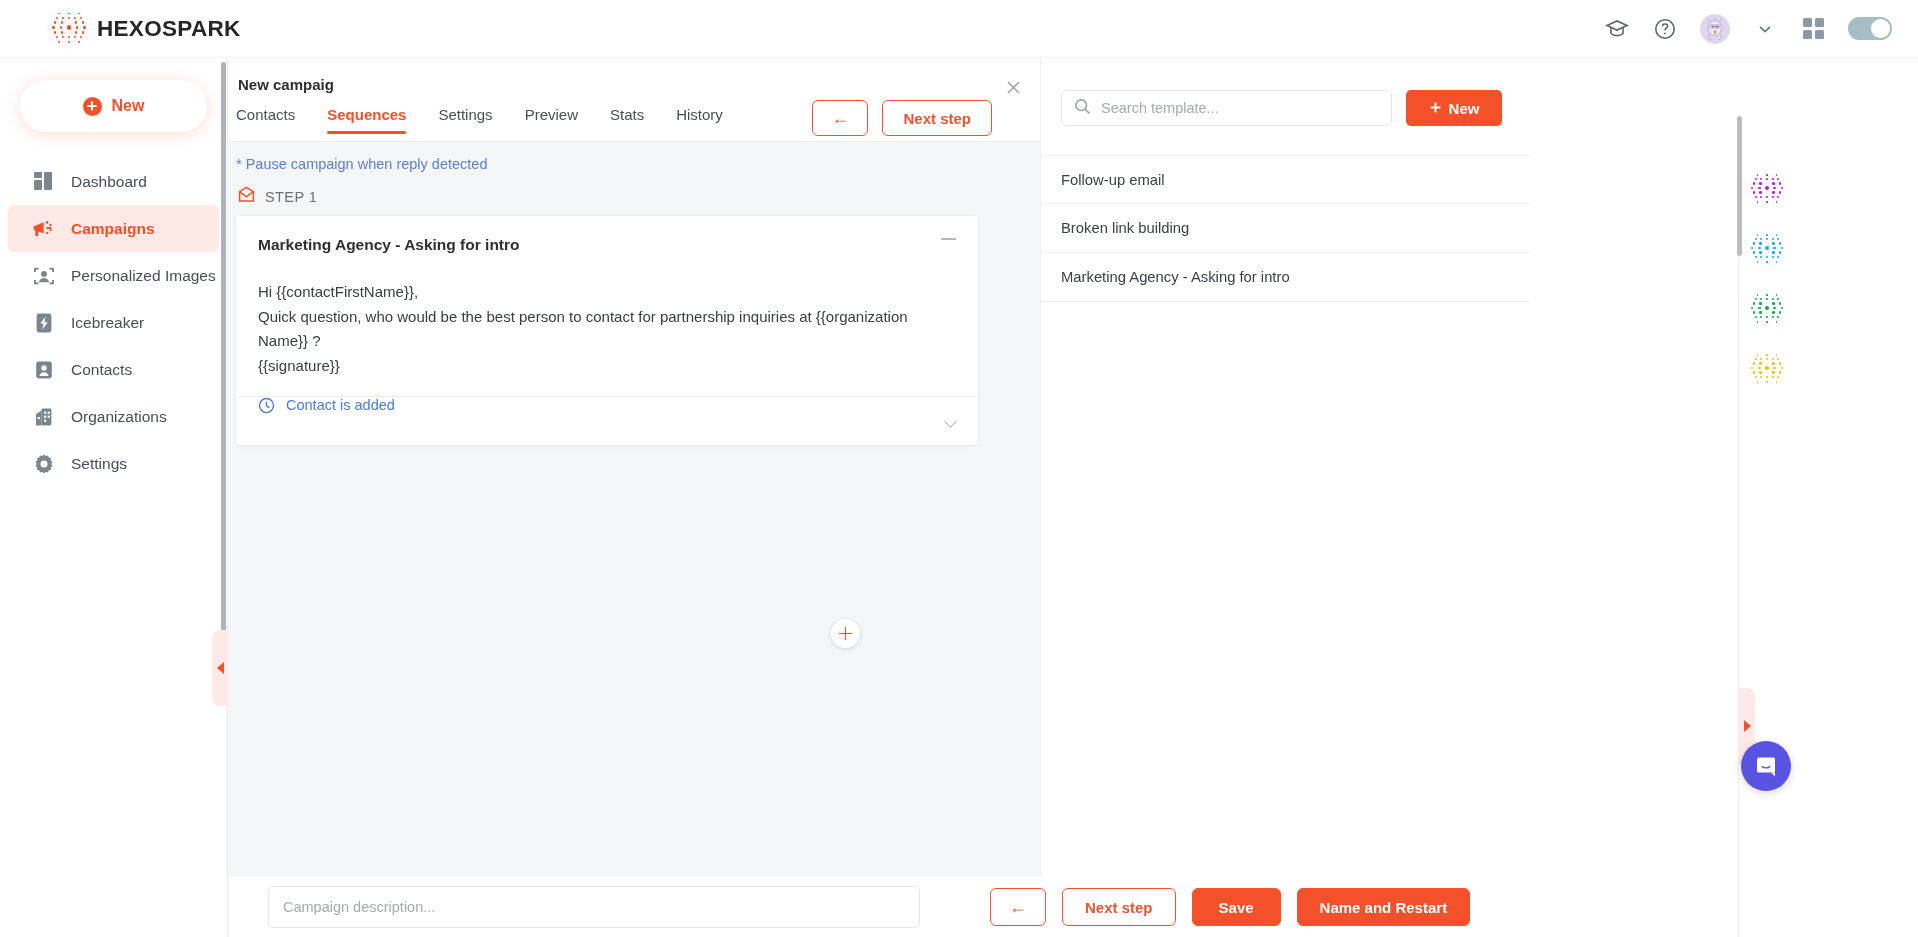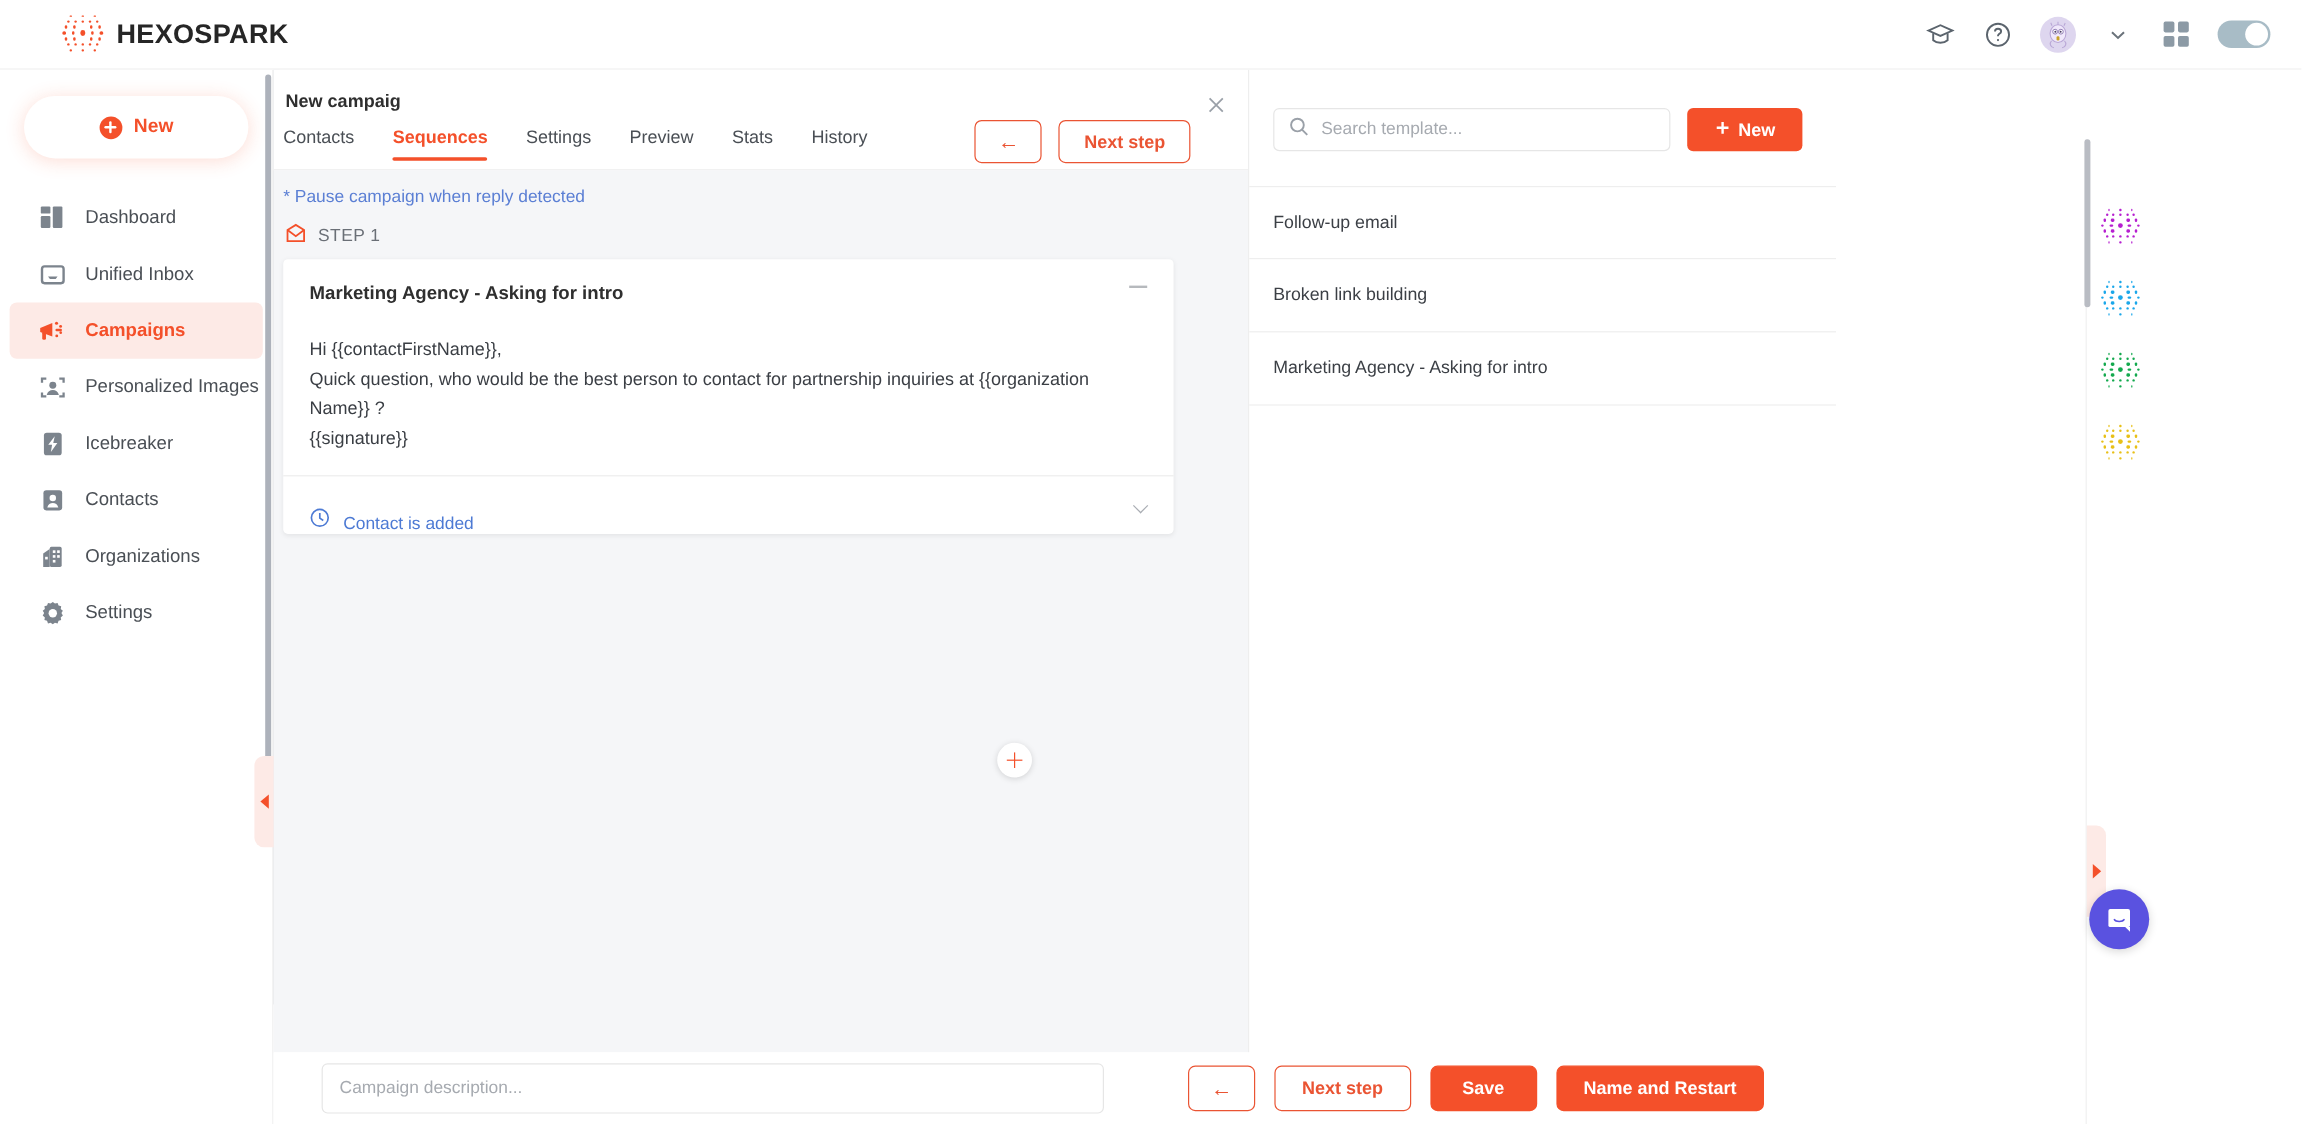--- a/index.html
+++ b/index.html
@@ -177,21 +177,21 @@
   .card-main { padding: 20px 22px 18px 22px; position: relative; }
   .tpl-name { font-size: 15.5px; font-weight: bold; color: #2f2f2f; }
   .tpl-subject { font-size: 14.5px; color: #55595f; margin-top: 9px; }
   .tpl-body { font-size: 15px; color: #3a3e44; line-height: 24.5px; margin-top: 26px; white-space: pre-wrap; }
   .collapse-dash {
     position: absolute; right: 22px; top: 22px; width: 15px; height: 2px;
     background: #b6b9bd; cursor: pointer;
   }
   .card-foot {
     border-top: 1px solid #ededed; height: 49px;
-    display: flex; align-items: flex-end; padding: 0 22px;
+    display: flex; align-items: flex-start; padding: 0 22px;
     position: relative; cursor: pointer;
   }
   .card-foot .ftxt { font-size: 14.5px; color: #4d7ad4; margin-left: 11px; }
   .foot-chev {
     position: absolute; right: 22px; top: 20px;
     width: 10px; height: 10px;
   }
   .foot-chev::before {
     content: ""; position: absolute; left: 0; top: 0;
     width: 8px; height: 8px;
@@ -221,21 +221,21 @@
   }
   .search-box .sph { font-size: 14.5px; color: #a6aab0; }
   .btn-new-tpl {
     width: 96px; height: 36px; background: #f4502a; border-radius: 5px;
     color: #fff; font-size: 15px; font-weight: bold;
     display: flex; align-items: center; justify-content: center; gap: 7px;
     cursor: pointer;
   }
   .tpl-list { margin-top: 29px; }
   .tpl-item {
-    height: 61px; display: flex; align-items: center; padding-left: 20px;
+    height: 49px; display: flex; align-items: center; padding-left: 20px;
     border-bottom: 1px solid #eeeeee; font-size: 14.8px; color: #3b3f45;
     cursor: pointer;
   }
   .tpl-item:first-child { border-top: 1px solid #eeeeee; }
 
   
   .bottom-bar {
     position: absolute; left: 0; top: 819px; width: 1302px; height: 60px;
     background: #fff; display: flex; align-items: center;
   }
@@ -385,29 +385,20 @@
         <span class="nicon">
           <svg width="21" height="21" viewBox="0 0 21 21" fill="#7c848d">
             <rect x="1" y="1" width="8" height="6" rx="1"></rect>
             <rect x="11" y="1" width="8" height="18" rx="1"></rect>
             <rect x="1" y="9" width="8" height="10" rx="1"></rect>
           </svg>
         </span>
         <span class="nlabel">Dashboard</span>
       </div>
 
-      <div class="nav-item">
-        <span class="nicon">
-          <svg width="22" height="22" viewBox="0 0 22 22" fill="none" stroke="#7c848d" stroke-width="2">
-            <rect x="2" y="4" width="18" height="14" rx="2.2"></rect>
-            <path d="M2 12.4 H7 L8.6 14.6 H13.4 L15 12.4 H20" fill="#7c848d" stroke="none"></path>
-          </svg>
-        </span>
-        <span class="nlabel">Unified Inbox</span>
-      </div>
 
       <div class="nav-item active">
         <span class="nicon">
           <svg width="23" height="23" viewBox="0 0 23 23" fill="#f4502a">
             <path d="M1.5 9.4 L11.6 5.2 V16.4 L1.5 12.6 Z"></path>
             <rect x="3.2" y="12.6" width="3.1" height="6.6" rx="1.2"></rect>
             <circle cx="15.1" cy="5.4" r="1.3"></circle>
             <circle cx="18.5" cy="8.0" r="1.2"></circle>
             <circle cx="15.3" cy="15.9" r="1.2"></circle>
             <circle cx="18.6" cy="13.2" r="1.1"></circle>

